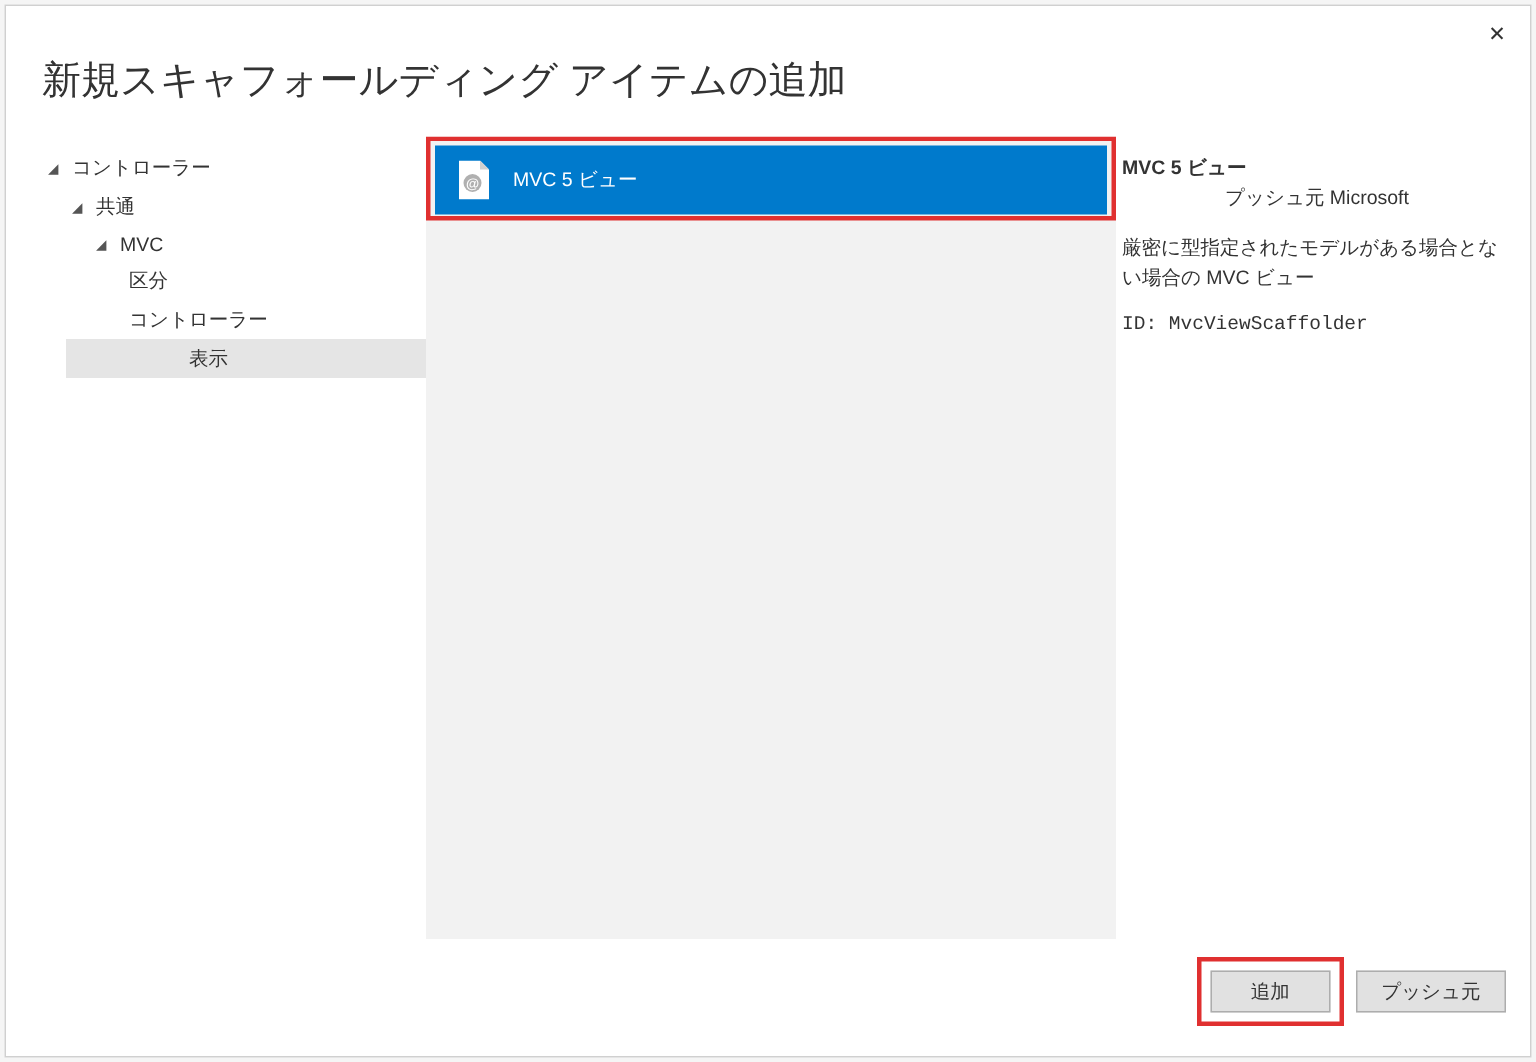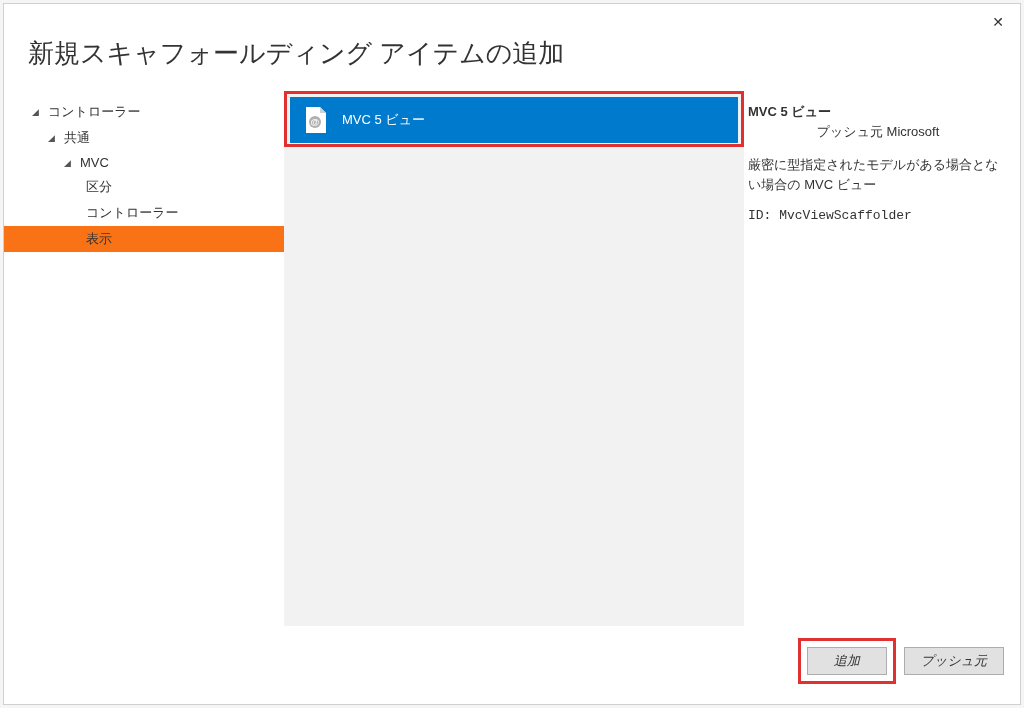--- a/index.html
+++ b/index.html
@@ -66,21 +66,22 @@
       display: inline-block;
       font-size: 9px;
       color: #555;
       margin-right: 4px;
     }
     .tree-item.level1 { padding-left: 28px; }
     .tree-item.level2 { padding-left: 44px; }
     .tree-item.level3 { padding-left: 60px; }
     .tree-item.level4 { padding-left: 82px; }
     .tree-item.selected {
-      background: #f97316;
+      background: #e5e5e5;
+      margin-left: 40px;
     }
     .center {
       flex: 1;
       background: #f2f2f2;
       position: relative;
       min-width: 0;
     }
     .center-highlight {
       position: absolute;
       top: 0;
@@ -137,21 +138,20 @@
       background: #fff;
     }
     .btn {
       min-width: 80px;
       padding: 4px 16px;
       font-size: 13px;
       border: 1px solid #adadad;
       background: #e1e1e1;
       cursor: pointer;
       color: #333;
-      font-style: italic;
     }
     .btn-wrap-highlight {
       border: 3px solid #e03030;
       padding: 6px;
       display: inline-flex;
     }
     .file-icon-svg {
       width: 22px;
       height: 26px;
     }

